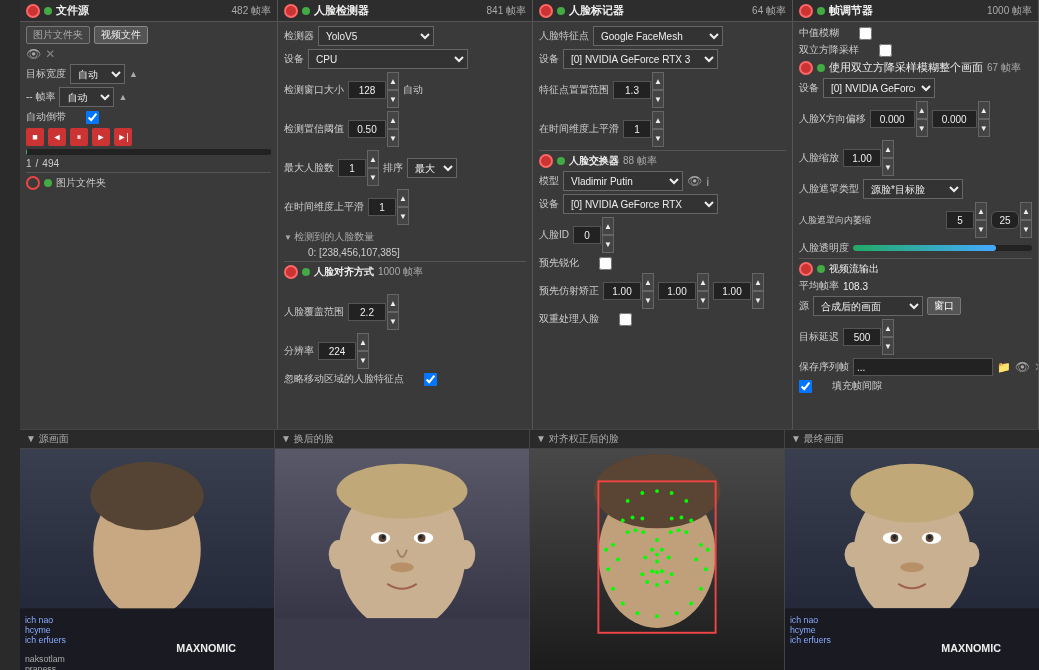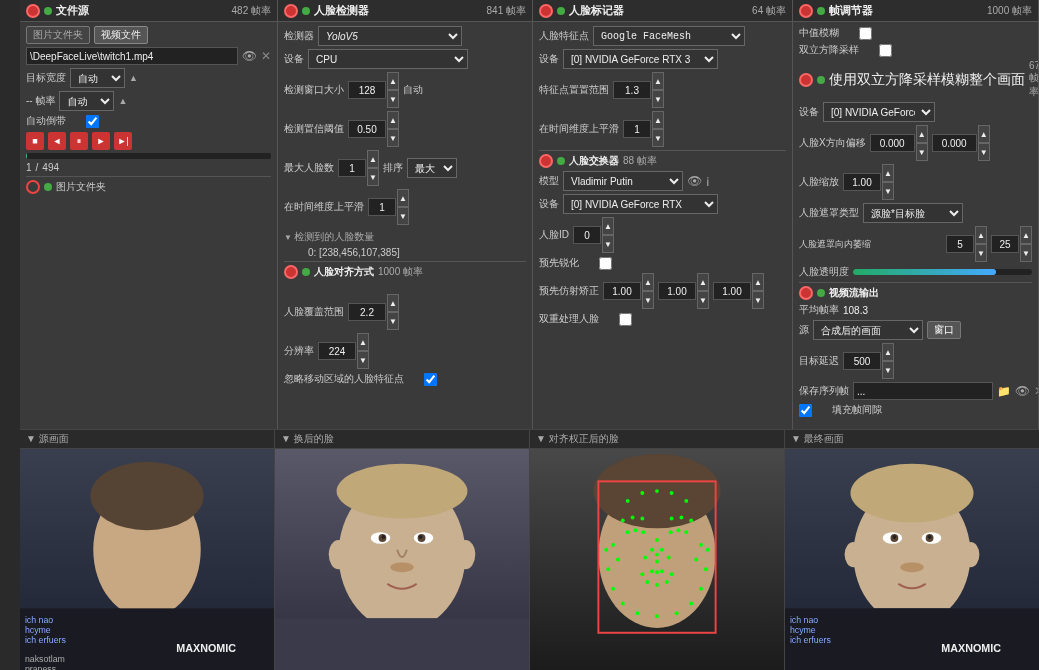--- a/index.html
+++ b/index.html
@@ -67,22 +67,21 @@
     }
     .select-box {
       background: #333;
       border: 1px solid #666;
       color: #eee;
       padding: 1px 3px;
       font-size: 10px;
       height: 20px;
     }
     .select-wide {
-      width: 144px;
-      font-style: italic;
+      width: 116px;
     }
     .btn-power {
       width: 14px;
       height: 14px;
       border-radius: 50%;
       border: 2px solid #e44;
       background: transparent;
       cursor: pointer;
       display: inline-block;
       flex-shrink: 0;
@@ -277,21 +276,20 @@
         <span class="fps-badge">482 帧率</span>
       </div>
       <div class="panel-content">
 
         <div class="row">
           <button class="btn-play" style="width:auto;padding:0 6px;background:#444;font-size:10px;color:#aaa;">图片文件夹</button>
           <button class="btn-play" style="width:auto;padding:0 6px;background:#555;font-size:10px;color:#eee;border-color:#888;">视频文件</button>
         </div>
 
         <div class="row">
-          <input type="text" class="path-input" value="\DeepFaceLive\twitch1.mp4" style="">
           <span class="icon-eye">👁</span>
           <span class="icon-close">✕</span>
         </div>
 
         <div class="row">
           <span class="label">目标宽度</span>
           <select class="select-box" style="width:55px;">
             <option>自动</option>
           </select>
           <span class="icon-eye" style="font-size:9px;">▲</span>
@@ -459,21 +457,21 @@
       <div class="panel-header">
         <span class="btn-power active"></span>
         <span class="green-dot"></span>
         <span class="panel-title">人脸标记器</span>
         <span class="fps-badge">64 帧率</span>
       </div>
       <div class="panel-content">
 
         <div class="row">
           <span class="label">人脸特征点</span>
-          <select class="select-box" style="width:152px;font-family:Liberation Mono, monospace;">
+          <select class="select-box" style="width:130px;">
             <option>Google FaceMesh</option>
           </select>
         </div>
 
         <div class="row">
           <span class="label">设备</span>
           <select class="select-box" style="width:155px;">
             <option>[0] NVIDIA GeForce RTX 3</option>
           </select>
         </div>
@@ -587,21 +585,21 @@
         </div>
 
         <div class="row checkbox-row">
           <span class="label">双立方降采样</span>
           <input type="checkbox" style="">
         </div>
 
         <div class="row">
           <span class="btn-power active"></span>
           <span class="green-dot"></span>
-          <span class="label" style="font-size:14px;color:#eee;">使用双立方降采样模糊整个画面</span>
+          <span class="label" style="font-size:11px;color:#eee;">使用双立方降采样模糊整个画面</span>
           <span class="fps-badge">67 帧率</span>
         </div>
 
         <div class="row">
           <span class="label">设备</span>
           <select class="select-box" style="width:112px;">
             <option>[0] NVIDIA GeForce</option>
           </select>
         </div>
 
@@ -644,40 +642,40 @@
         <div class="row">
           <span class="label" style="flex:1;font-size:9px;">人脸遮罩向内萎缩</span>
           <div class="spinbox">
             <input type="text" class="spin-input" value="5" style="width: 28px;">
             <div style="display:flex;flex-direction:column;">
               <button class="spin-btn">▲</button>
               <button class="spin-btn">▼</button>
             </div>
           </div>
           <div class="spinbox">
-            <input type="text" class="spin-input" value="25" style="width: 28px;">
+            <input type="text" class="spin-input" value="25" style="width: 28px; border-radius: 6px;">
             <div style="display:flex;flex-direction:column;">
               <button class="spin-btn">▲</button>
               <button class="spin-btn">▼</button>
             </div>
           </div>
         </div>
 
         <div class="row">
           <span class="label">人脸透明度</span>
           <div class="slider-container">
             <div class="slider-fill" style="width:80%;"></div>
           </div>
         </div>
         <div class="section-divider"></div>
 
         <div class="row">
           <span class="btn-power active"></span>
           <span class="green-dot"></span>
-          <span class="label" style="font-weight:bold;color:#eee;">视频流输出</span>
+          <span class="label" style="font-weight:normal;color:#eee;">视频流输出</span>
         </div>
 
         <div class="row">
           <span class="label">平均帧率</span>
           <span class="label" style="color:#eee;">108.3</span>
         </div>
 
         <div class="row">
           <span class="label">源</span>
           <select class="select-box" style="width:110px;">

